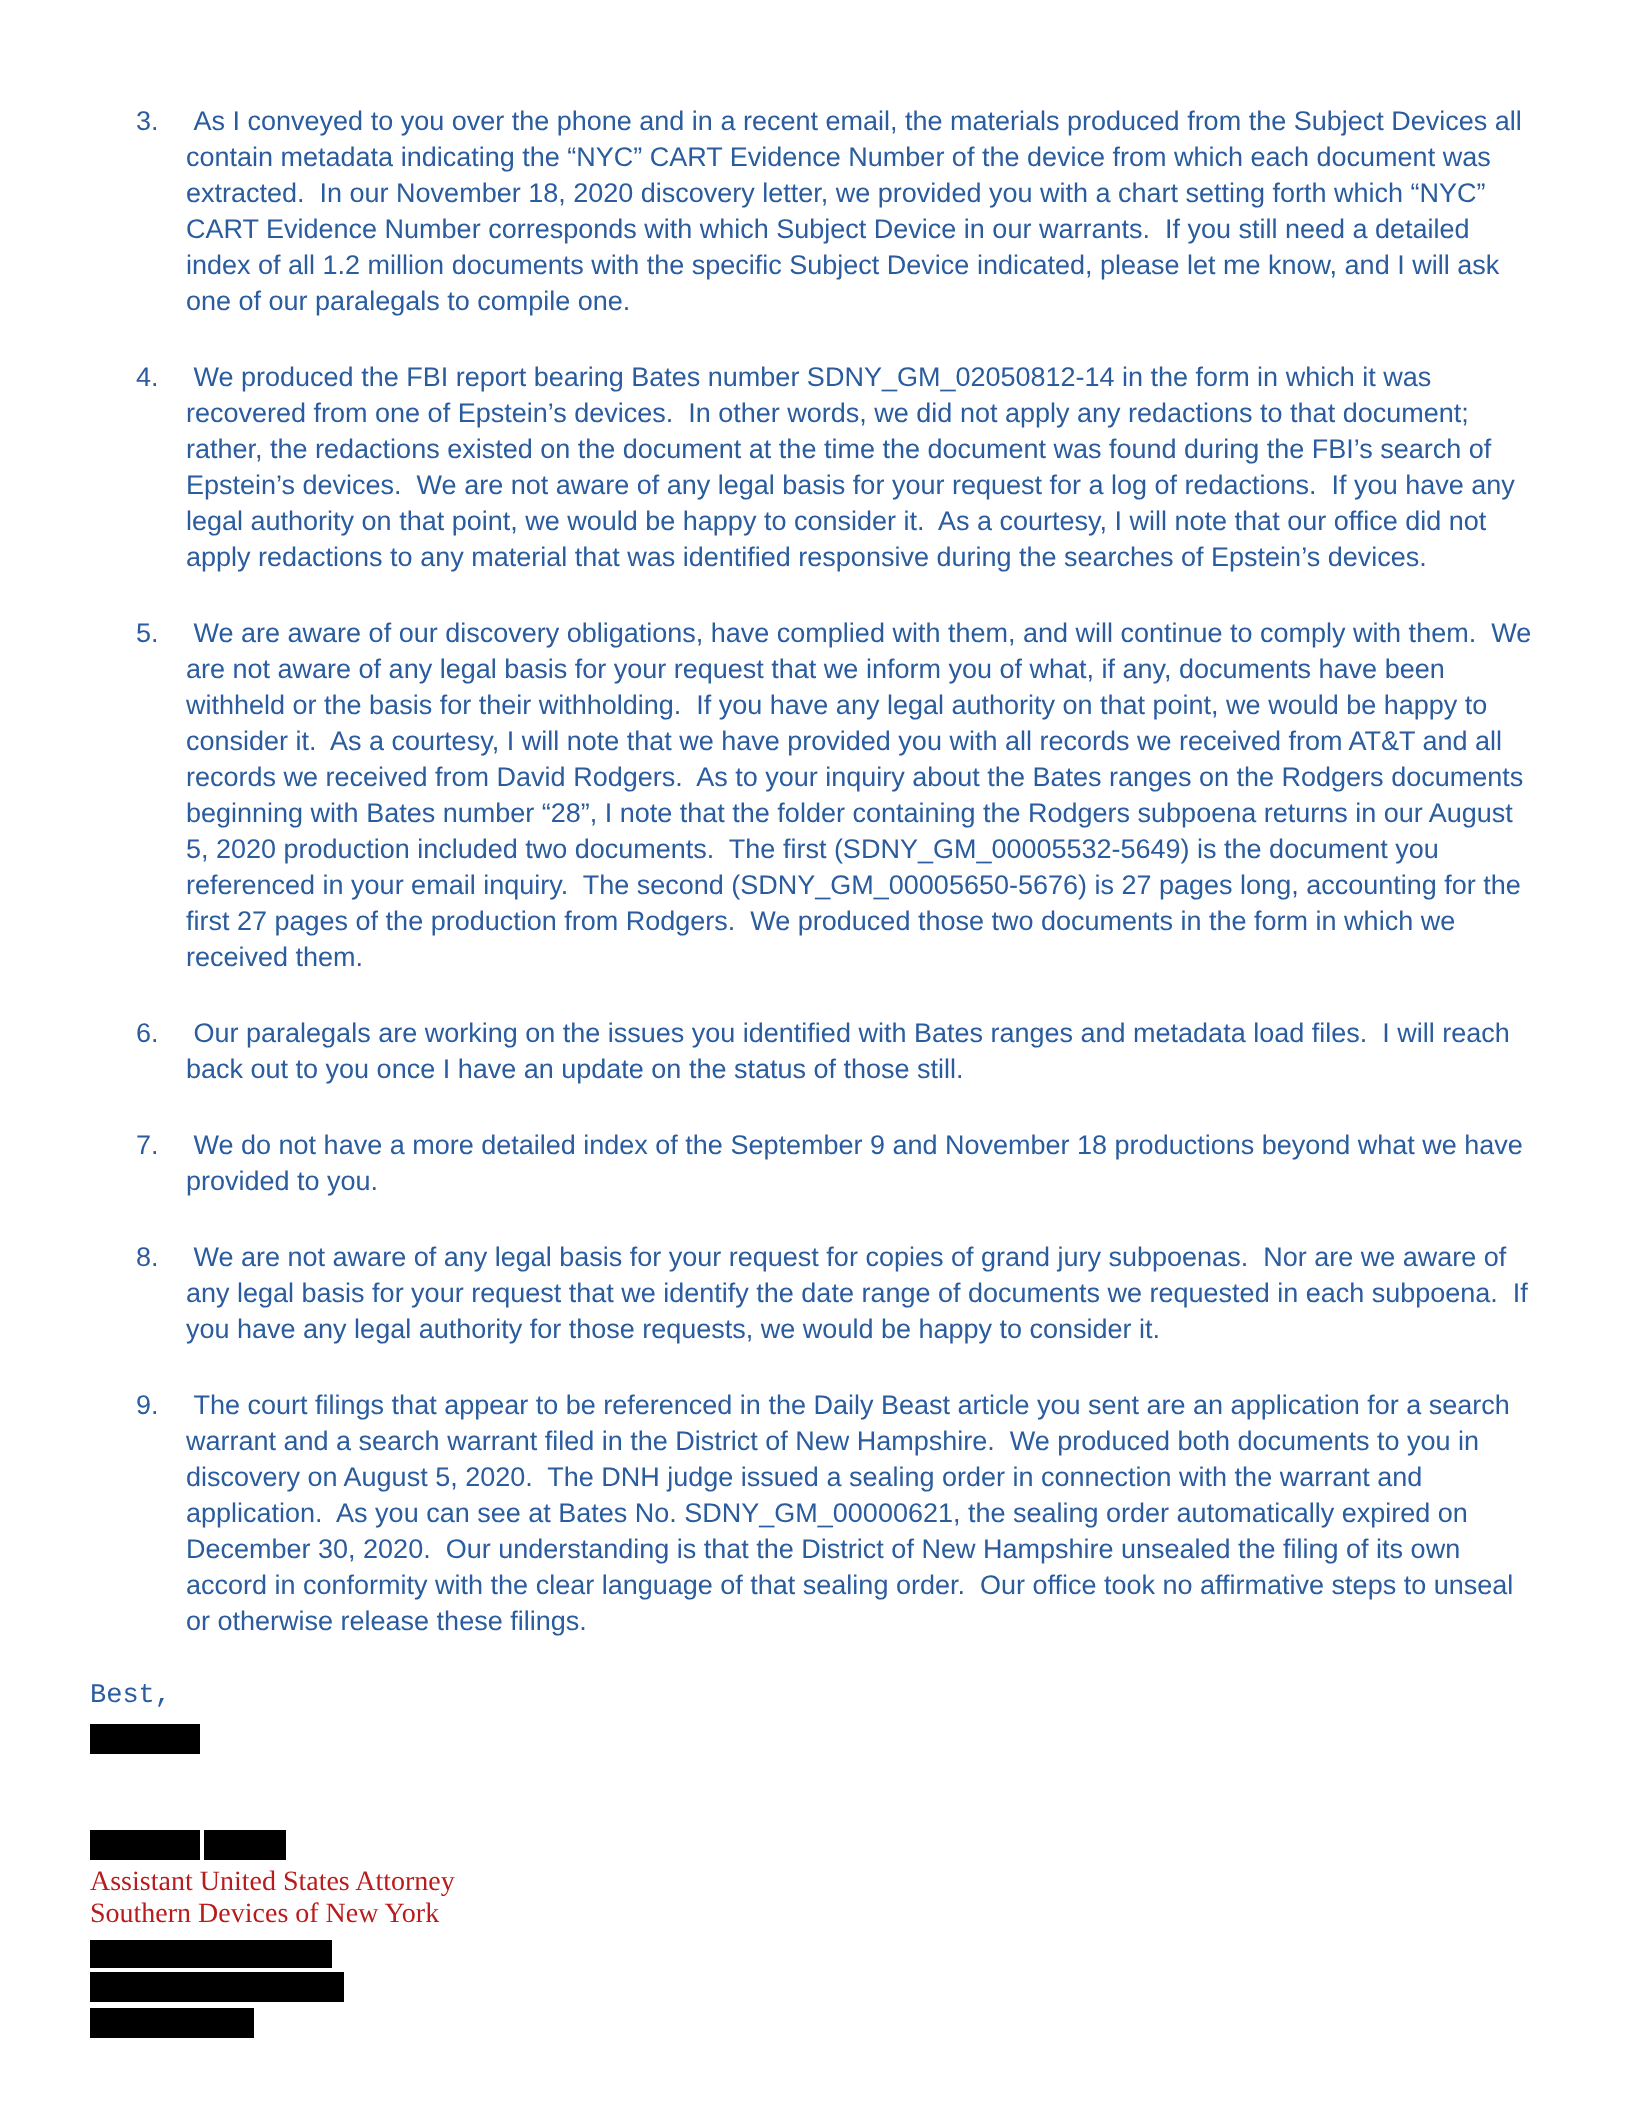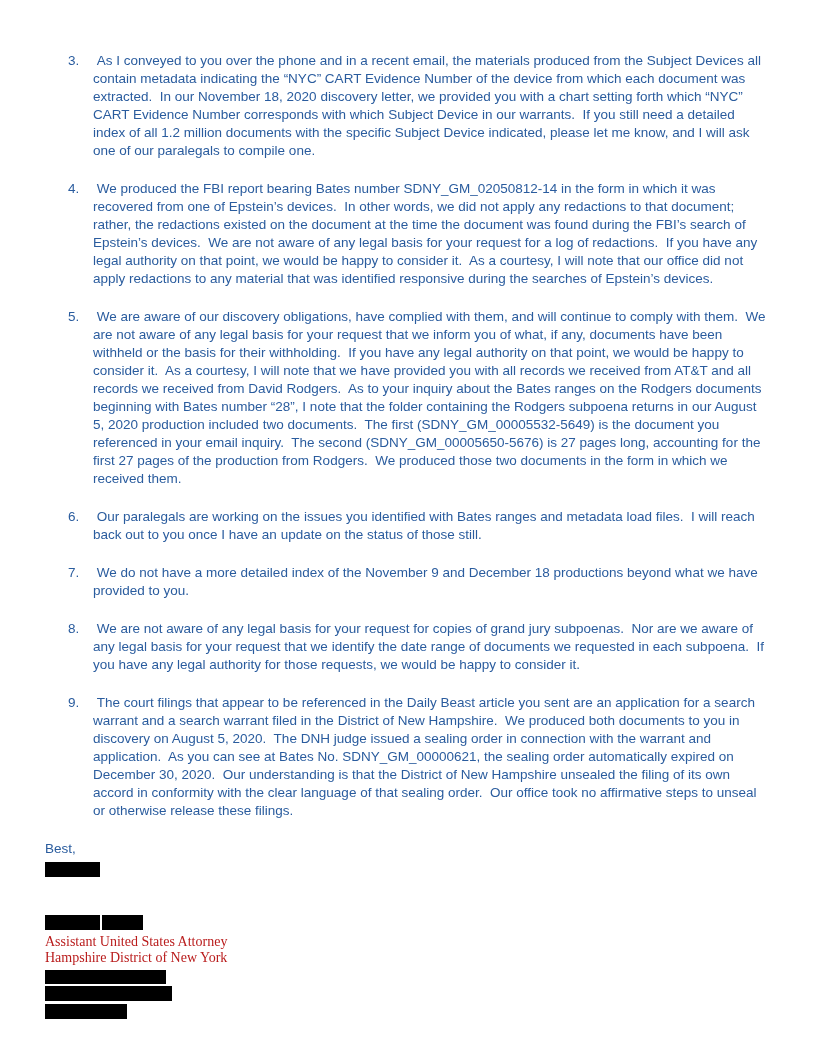--- a/index.html
+++ b/index.html
@@ -13,21 +13,21 @@
     font-family: "Liberation Sans", sans-serif;
     font-size: 13.5px;
     line-height: 18px;
     color: #2A5C9E;
     overflow: hidden;
   }
   .list { margin-left: 23px; }
   .item { display: flex; margin-bottom: 20px; }
   .item .num { flex: 0 0 25px; width: 25px; }
   .item .txt { flex: 1; white-space: pre-wrap; }
-  .closing { margin-top: 16px; }
+  .closing { margin-top: 16px; font-family: Liberation Mono, monospace; }
   .redaction { background: #000000; }
   .bar-sender { width: 55px; height: 15px; margin-top: 4px; }
   .sig-gap { height: 38px; }
   .sig-name-row { display: flex; gap: 2px; }
   .bar-name-a { width: 55px; height: 15px; }
   .bar-name-b { width: 41px; height: 15px; }
   .sig-line {
     font-family: Liberation Serif, serif;
     font-size: 14px;
     line-height: 16px;
@@ -55,21 +55,21 @@
     <div class="item">
       <span class="num">5.</span>
       <span class="txt"> We are aware of our discovery obligations, have complied with them, and will continue to comply with them.  We are not aware of any legal basis for your request that we inform you of what, if any, documents have been withheld or the basis for their withholding.  If you have any legal authority on that point, we would be happy to consider it.  As a courtesy, I will note that we have provided you with all records we received from AT&amp;T and all records we received from David Rodgers.  As to your inquiry about the Bates ranges on the Rodgers documents beginning with Bates number “28”, I note that the folder containing the Rodgers subpoena returns in our August 5, 2020 production included two documents.  The first (SDNY_GM_00005532-5649) is the document you referenced in your email inquiry.  The second (SDNY_GM_00005650-5676) is 27 pages long, accounting for the first 27 pages of the production from Rodgers.  We produced those two documents in the form in which we received them.</span>
     </div>
     <div class="item">
       <span class="num">6.</span>
       <span class="txt"> Our paralegals are working on the issues you identified with Bates ranges and metadata load files.  I will reach back out to you once I have an update on the status of those still.</span>
     </div>
     <div class="item">
       <span class="num">7.</span>
-      <span class="txt"> We do not have a more detailed index of the November 9 and December 18 productions beyond what we have provided to you.</span>
+      <span class="txt"> We do not have a more detailed index of the September 9 and November 18 productions beyond what we have provided to you.</span>
     </div>
     <div class="item">
       <span class="num">8.</span>
       <span class="txt"> We are not aware of any legal basis for your request for copies of grand jury subpoenas.  Nor are we aware of any legal basis for your request that we identify the date range of documents we requested in each subpoena.  If you have any legal authority for those requests, we would be happy to consider it.</span>
     </div>
     <div class="item">
       <span class="num">9.</span>
       <span class="txt"> The court filings that appear to be referenced in the Daily Beast article you sent are an application for a search warrant and a search warrant filed in the District of New Hampshire.  We produced both documents to you in discovery on August 5, 2020.  The DNH judge issued a sealing order in connection with the warrant and application.  As you can see at Bates No. SDNY_GM_00000621, the sealing order automatically expired on December 30, 2020.  Our understanding is that the District of New Hampshire unsealed the filing of its own accord in conformity with the clear language of that sealing order.  Our office took no affirmative steps to unseal or otherwise release these filings.</span>
     </div>
   </div>
@@ -77,18 +77,18 @@
   <div class="closing">Best,</div>
   <div class="redaction bar-sender"></div>
 
   <div class="sig-gap"></div>
 
   <div class="sig-name-row">
     <div class="redaction bar-name-a"></div>
     <div class="redaction bar-name-b"></div>
   </div>
   <div class="sig-line first">Assistant United States Attorney</div>
-  <div class="sig-line">Hampshire District of New York</div>
+  <div class="sig-line">Southern Devices of New York</div>
   <div class="redaction bar-contact-1"></div>
   <div class="redaction bar-contact-2"></div>
   <div class="redaction bar-contact-3"></div>
 
 </div>
 
 </body></html>

